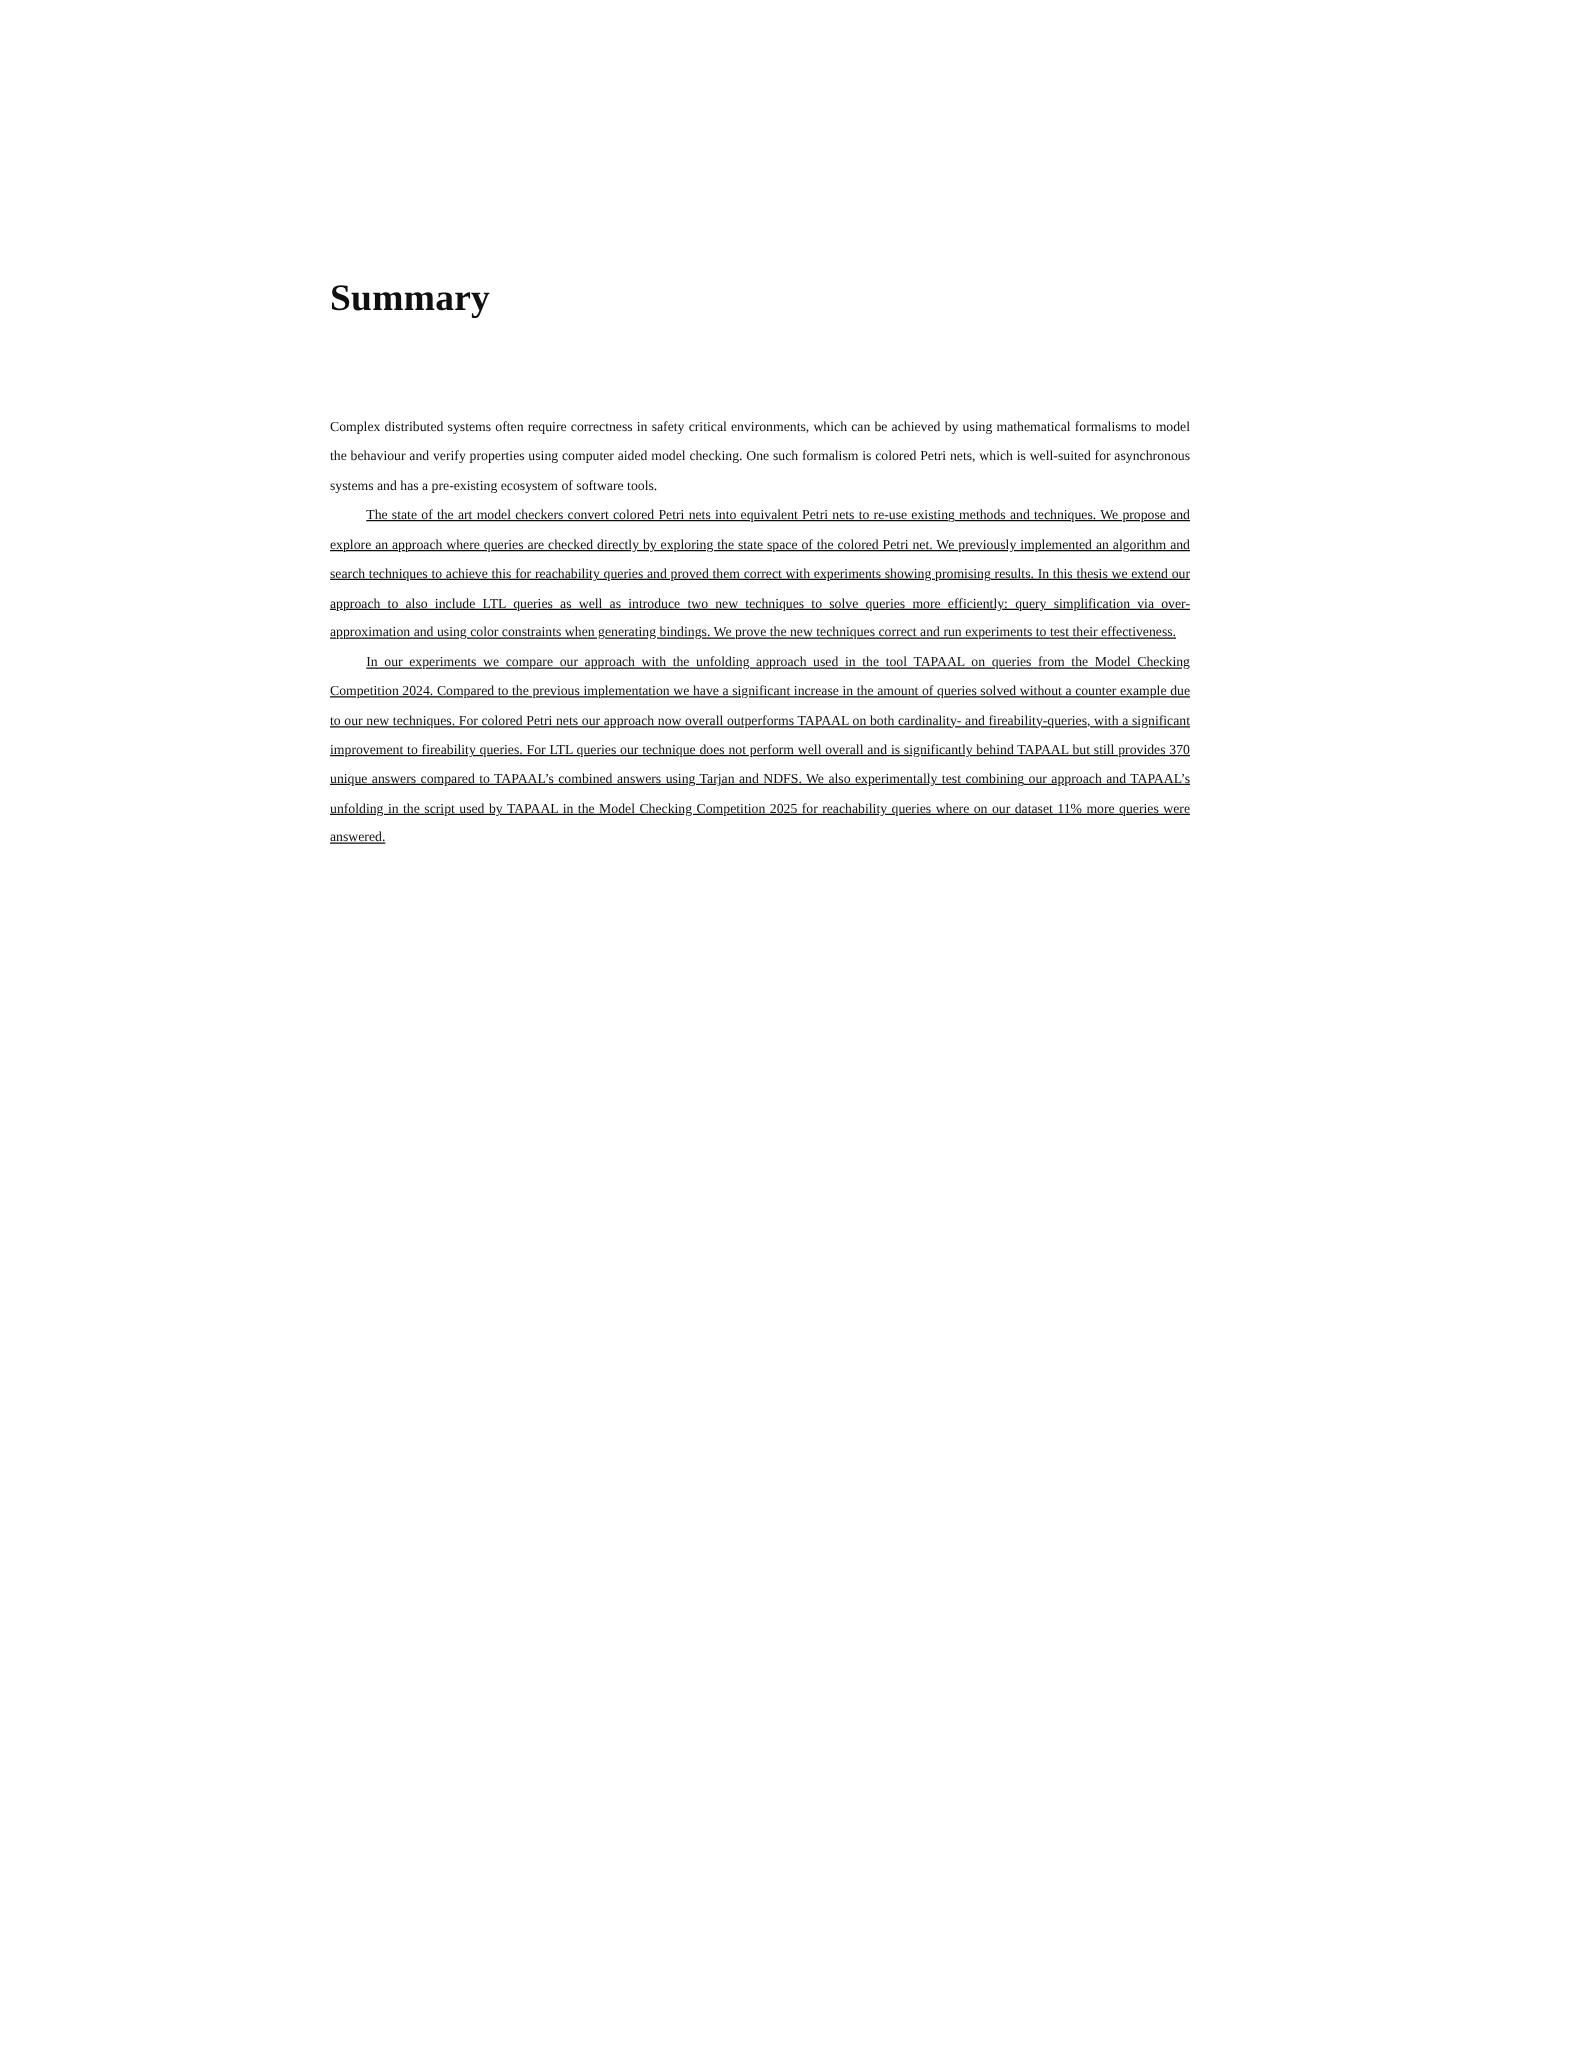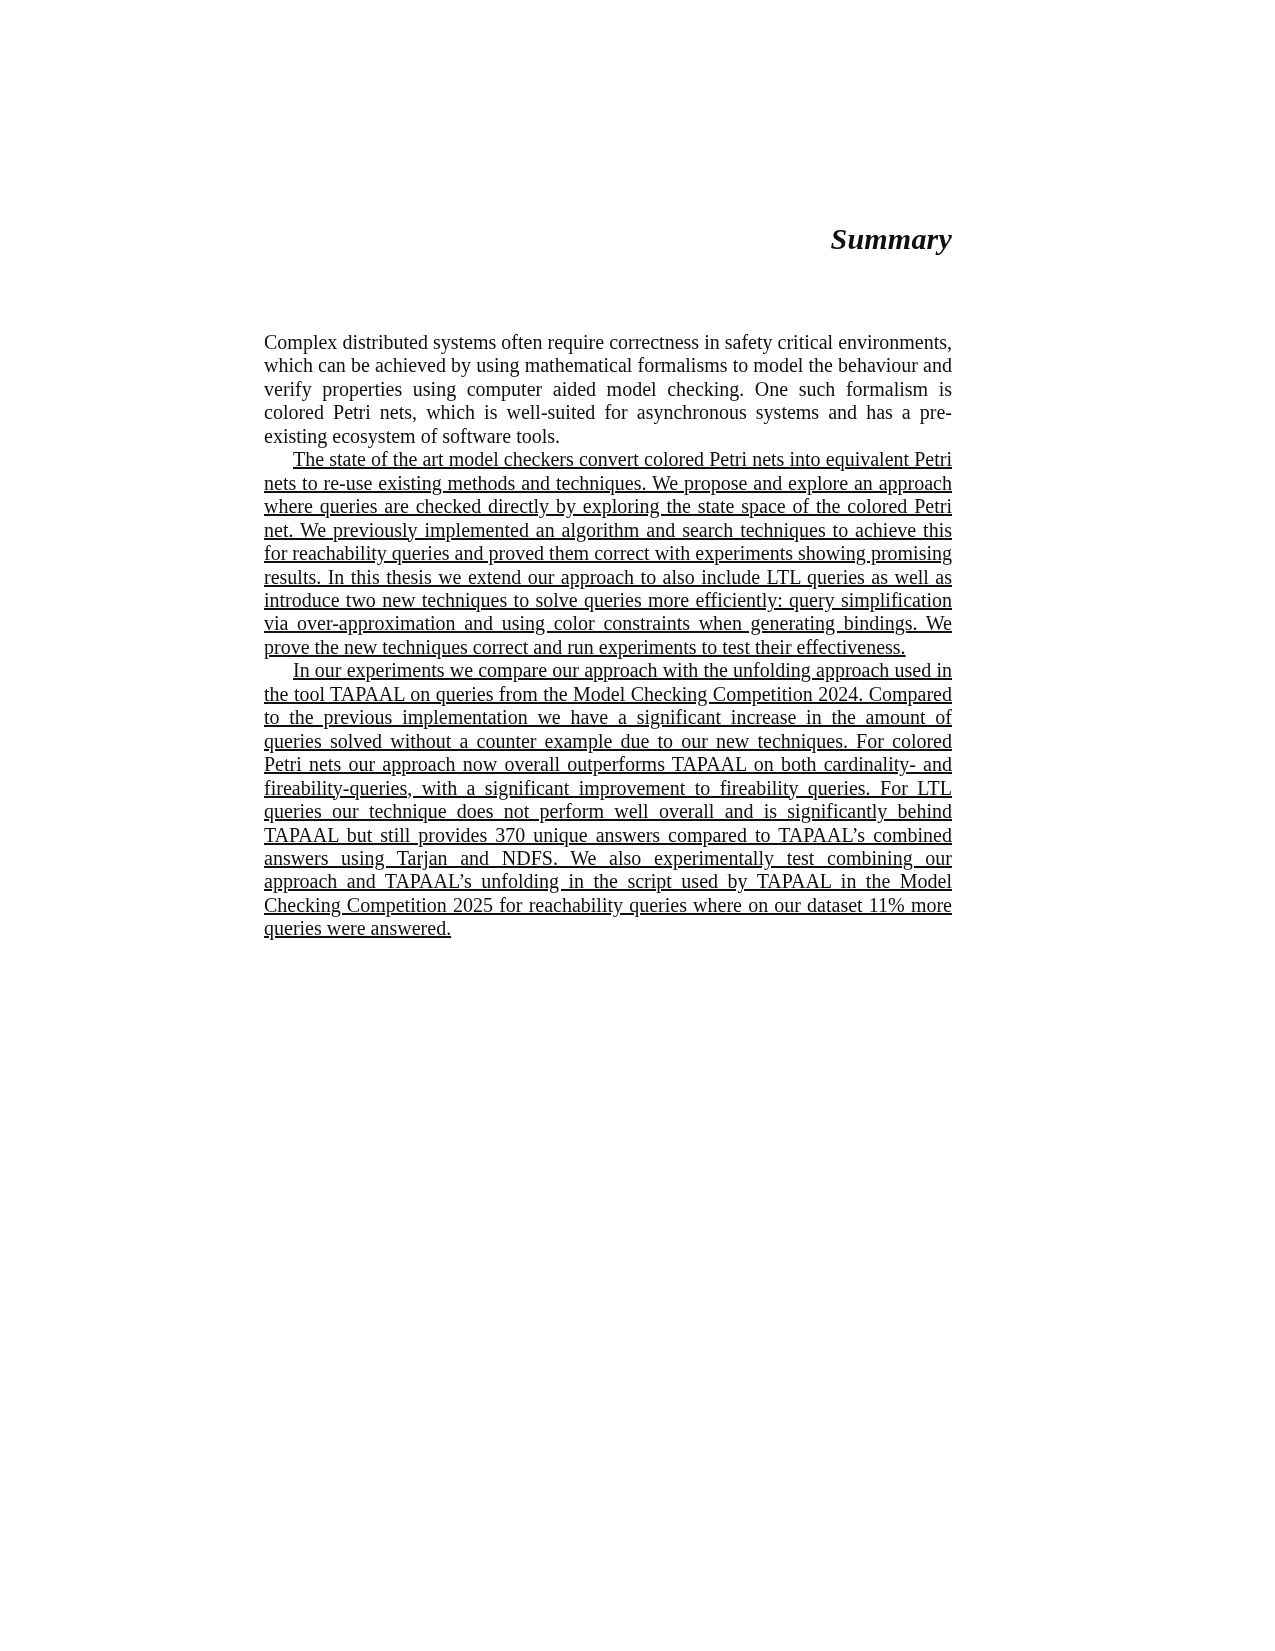--- a/index.html
+++ b/index.html
@@ -31,42 +31,41 @@
     position: absolute;
     left: 264px;
     top: 0;
     width: 688px;
   }
 
   .doc-title {
     font-size: 30px;
     line-height: 34px;
     font-weight: bold;
-    text-align: right;
+    text-align: left;
     margin: 0;
     padding: 0;
     position: absolute;
     left: 0;
     top: 222px;
     width: 688px;
     letter-spacing: 0.2px;
-    font-style: italic;
   }
 
   .body-block {
     position: absolute;
     left: 0;
     top: 331px;
     width: 688px;
   }
 
   p.para {
     margin: 0;
     padding: 0;
-    font-size: 20px;
+    font-size: 11px;
     line-height: 23.45px;
     text-align: justify;
     text-justify: inter-word;
     hyphens: manual;
     -webkit-hyphens: manual;
     text-indent: 0;
   }
 
   p.para.indented {
     text-indent: 29px;

